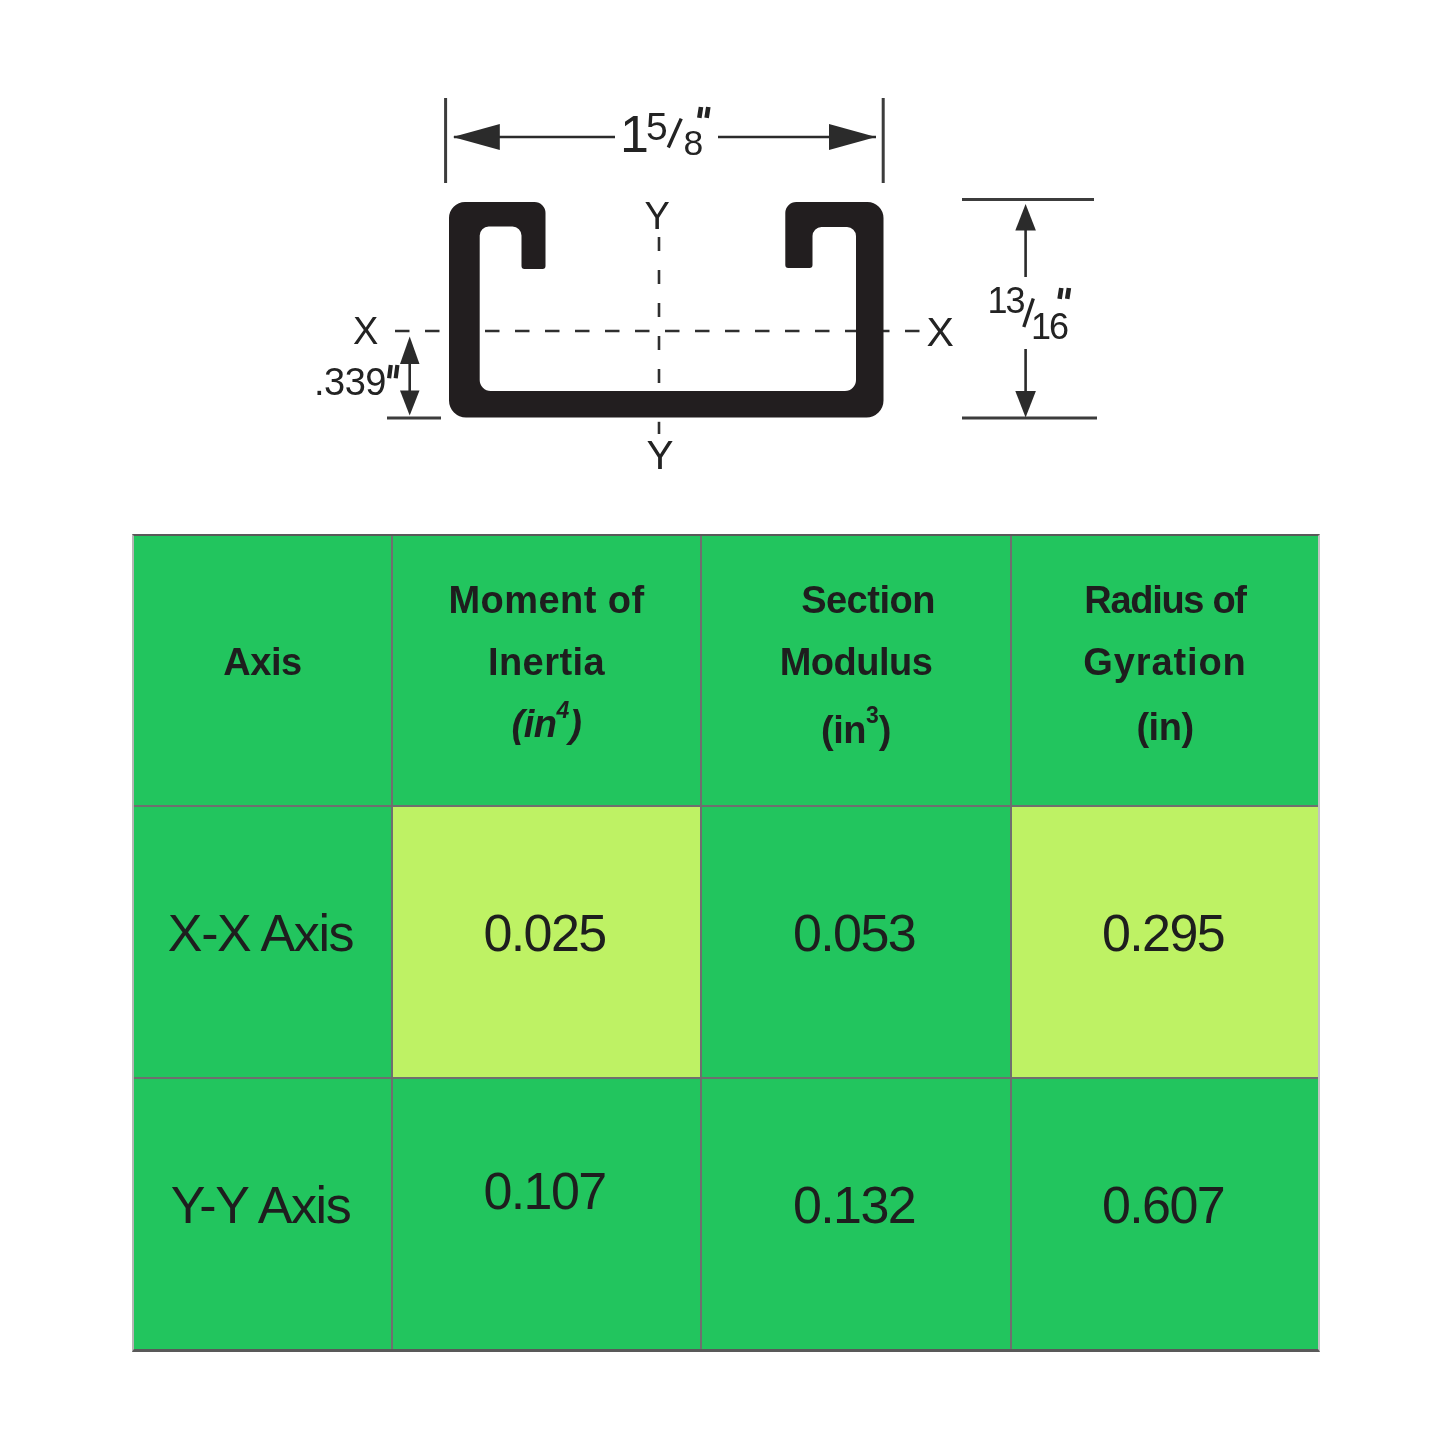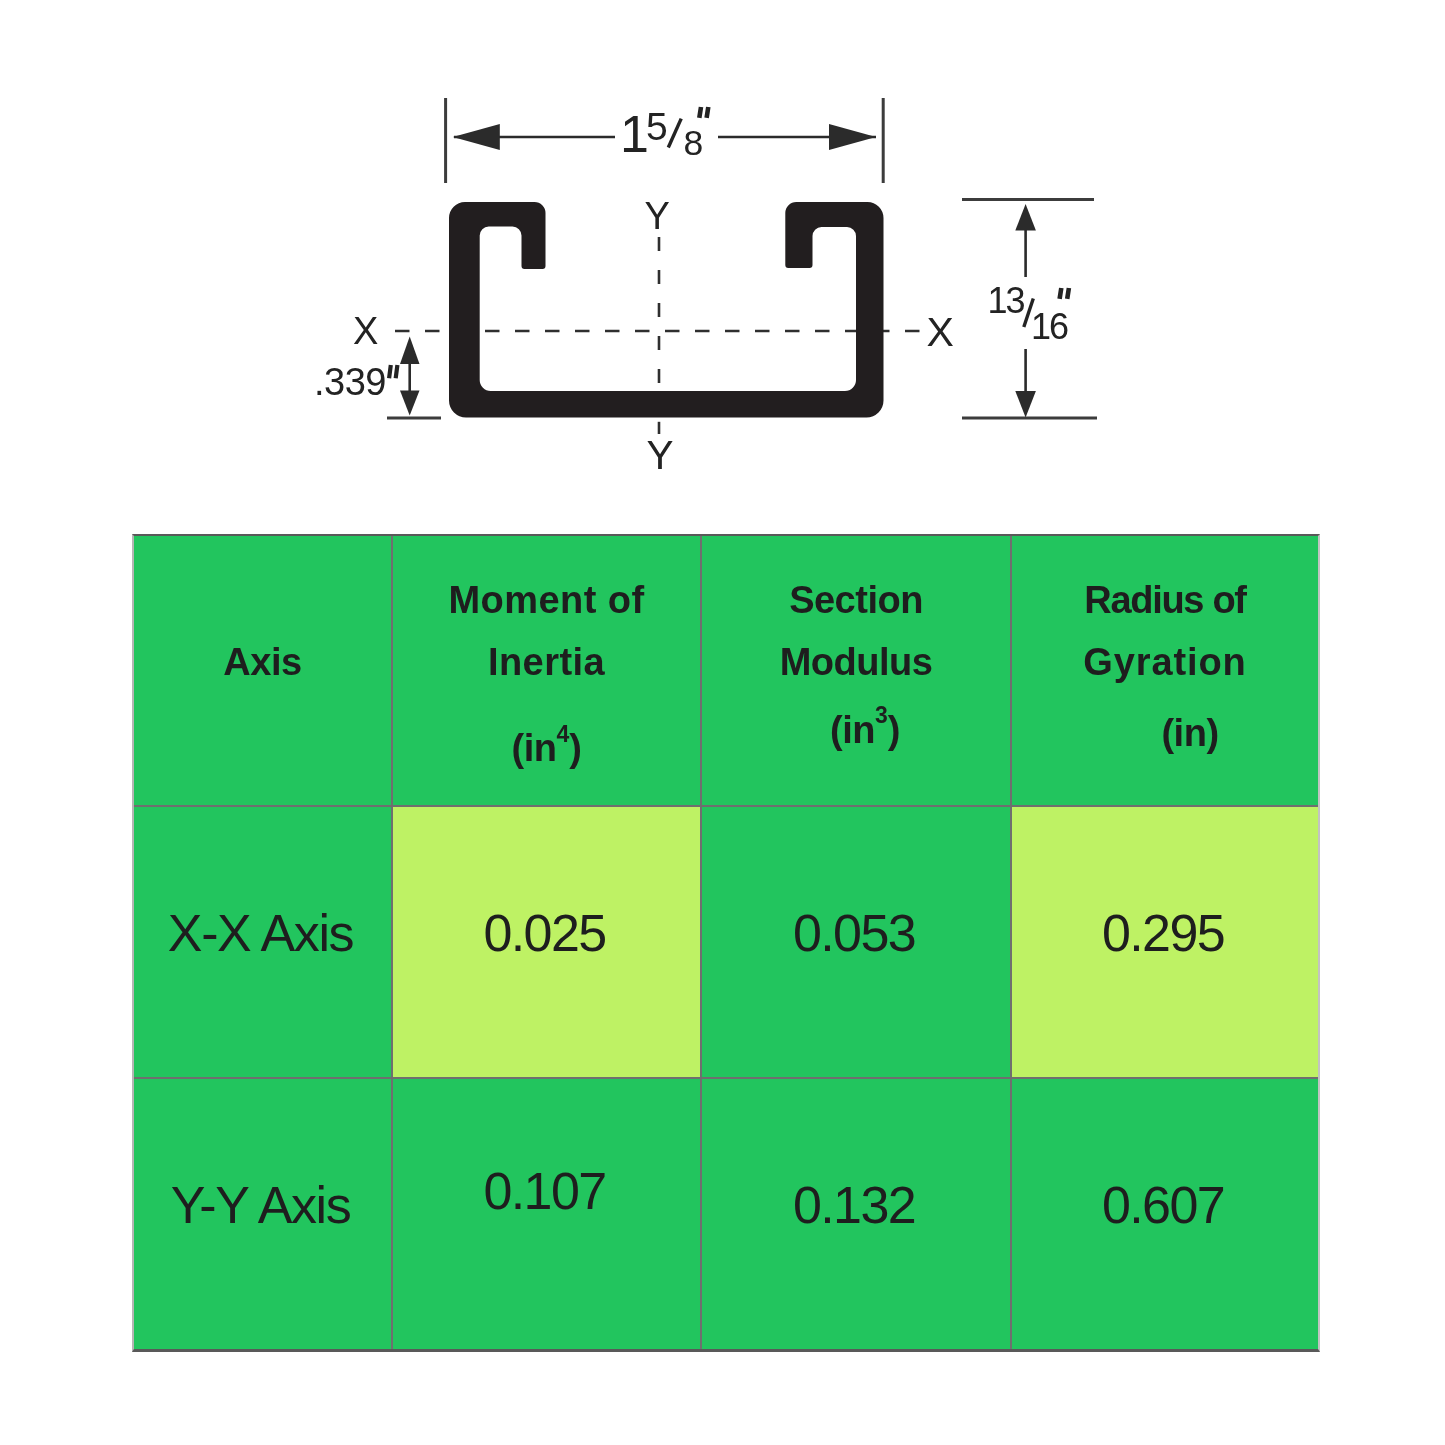--- a/index.html
+++ b/index.html
@@ -84,31 +84,31 @@
   <text x="646.5" y="468.5" font-size="40.5">Y</text>
 </svg>
 
 <div id="tbl">
   <div class="c" id="h1">
       <div class="ln" style="top:106.8px;">Axis</div>
     </div>
   <div class="c" id="h2">
     <div class="ln" style="top:45.3px;letter-spacing:0.45px;">Moment of</div>
     <div class="ln" style="top:106.8px;letter-spacing:0.45px;">Inertia</div>
-    <div class="ln" style="top:193px;">(in<sup class="s">4</sup>)</div>
+    <div class="ln" style="top:169px;font-style:italic;">(in<sup class="s">4</sup>)</div>
   </div>
   <div class="c" id="h3">
-    <div class="ln" style="top:45.3px;">Section</div>
+    <div class="ln" style="top:45.3px;margin-left:12px;">Section</div>
     <div class="ln" style="top:106.8px;">Modulus</div>
-    <div class="ln" style="top:174.8px;padding-left:9px;">(in<sup class="s">3</sup>)</div>
+    <div class="ln" style="top:174.8px;">(in<sup class="s">3</sup>)</div>
   </div>
   <div class="c" id="h4">
     <div class="ln" style="top:45.3px;letter-spacing:-1.3px;">Radius of</div>
     <div class="ln" style="top:106.8px;letter-spacing:0.9px;">Gyration</div>
-    <div class="ln" style="top:178px;padding-left:25px;">(in)</div>
+    <div class="ln" style="top:172px;">(in)</div>
   </div>
 
   <div class="c">
       <div class="dt" style="top:106px;letter-spacing:-1.4px;">X-X Axis</div>
     </div>
   <div class="c w">
       <div class="dt" style="top:106px;">0.025</div>
     </div>
   <div class="c">
       <div class="dt" style="top:106px;">0.053</div>

